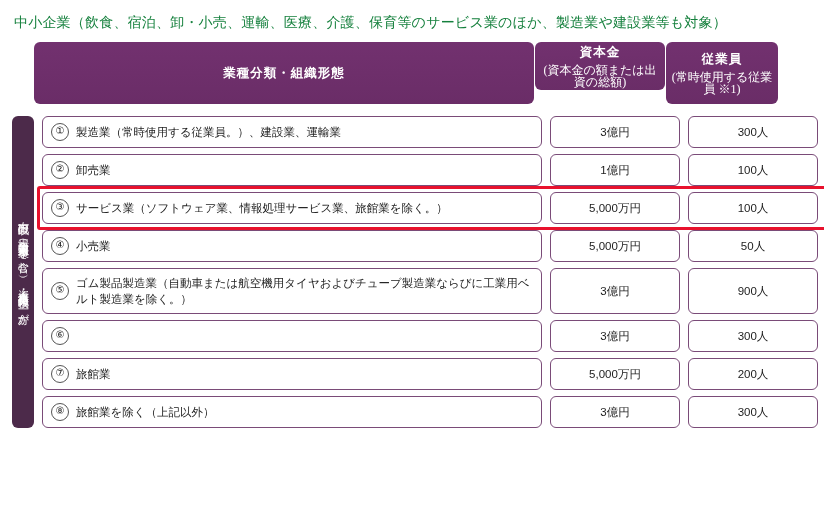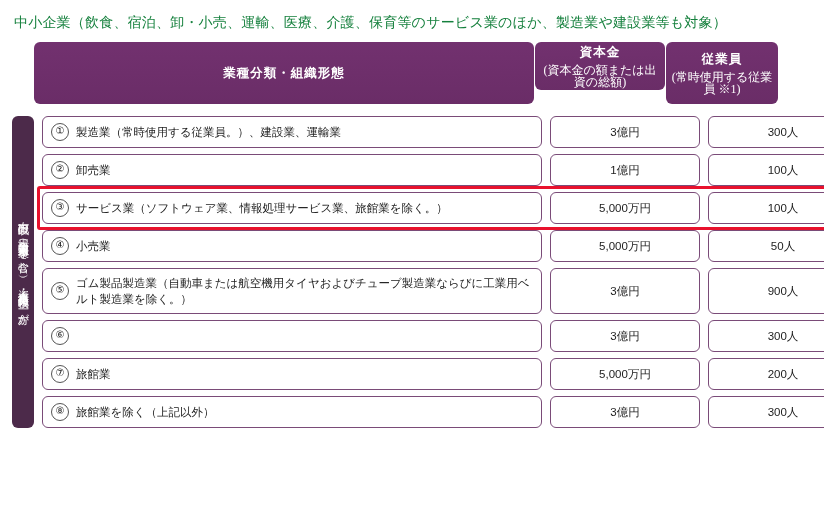--- a/index.html
+++ b/index.html
@@ -110,21 +110,21 @@
     align-items: center;
     font-size: 11.5px;
     color: #1c1c1c;
   }
   .cell.kind {
     width: 500px;
     padding: 5px 8px 5px 8px;
     gap: 7px;
   }
   .cell.num-col {
-    width: 150px;
+    width: 130px;
     justify-content: center;
     font-size: 11.5px;
   }
   .row.h1 .cell { height: 32px; }
   .row.h2 .cell { height: 46px; }
   .badge {
     flex: 0 0 auto;
     width: 16px;
     height: 16px;
     border: 1px solid #555;

